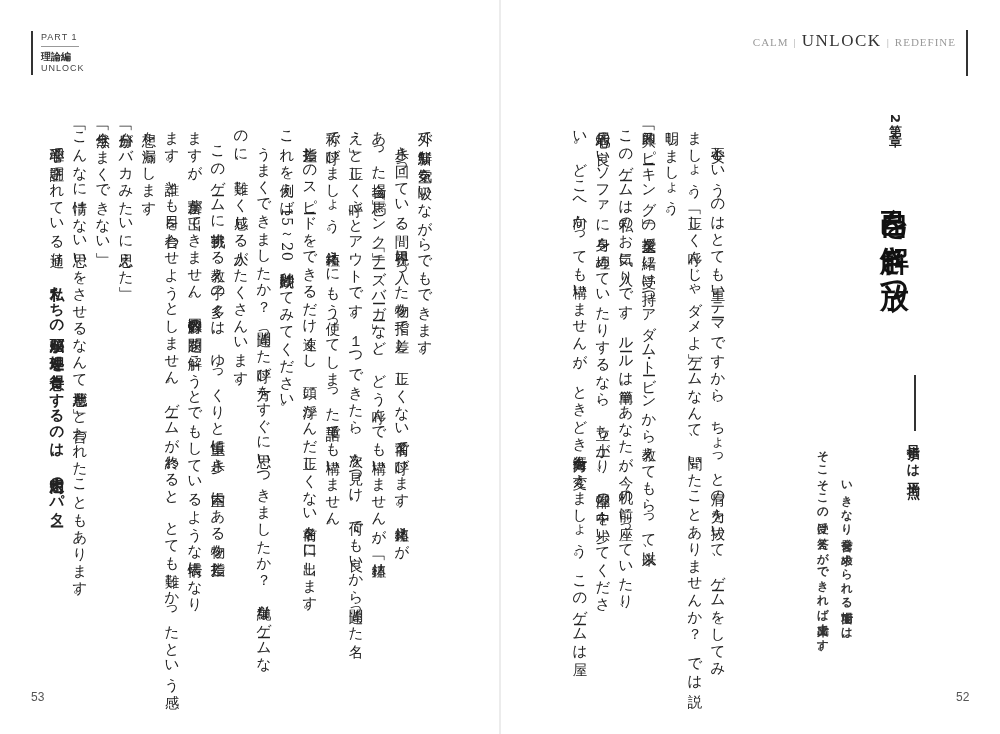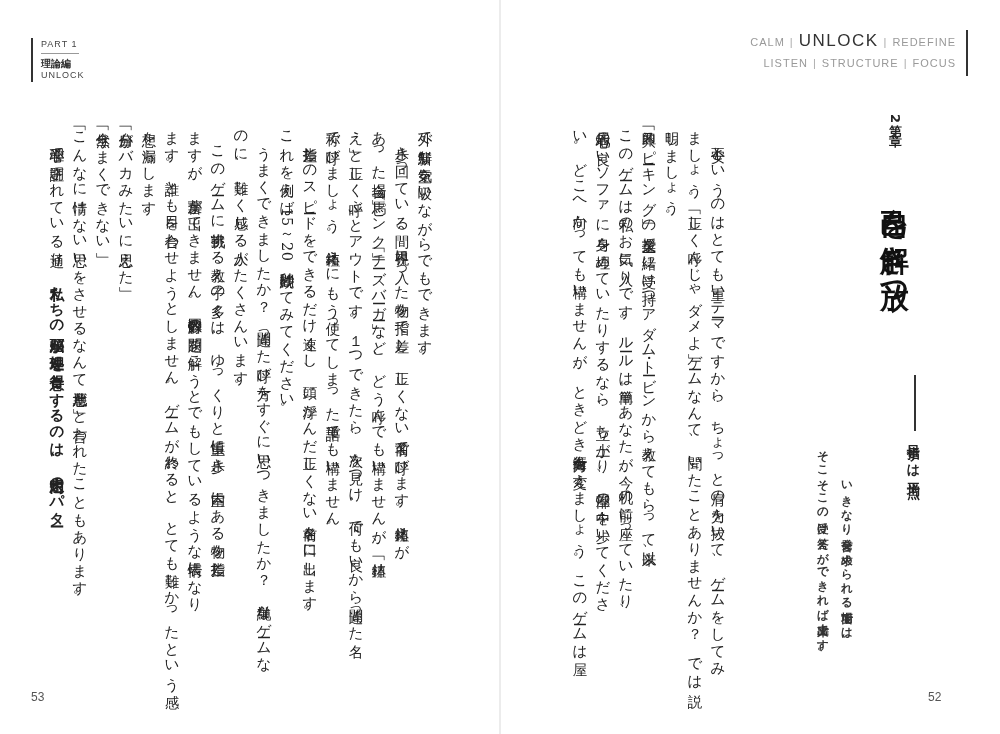--- a/index.html
+++ b/index.html
@@ -3,29 +3,29 @@
 <meta charset="utf-8">
 <style>
   html, body { margin:0; padding:0; background:#ffffff; }
   body { width:1000px; height:734px; position:relative; overflow:hidden;
          font-family:"DejaVu Serif","Liberation Serif",serif; color:#222; }
   .spread { position:absolute; left:0; top:0; width:1000px; height:734px; background:#fff; }
   .gutter { position:absolute; left:499px; top:0; width:2px; height:734px;
             background:linear-gradient(to right, #f2f2f2, #e6e6e6, #f2f2f2); }
 
   
-  .part-block { position:absolute; left:31px; top:38px; padding-left:8px; border-left:2px solid #333; height:44px; }
+  .part-block { position:absolute; left:31px; top:31px; padding-left:8px; border-left:2px solid #333; height:44px; }
   .part-label { font-family:"Liberation Sans","DejaVu Sans",sans-serif; font-size:9px; letter-spacing:1px; color:#444; line-height:12px; }
   .part-rule { width:38px; height:1px; background:#999; margin:3px 0 4px 0; }
   .part-sub { font-family:"DejaVu Sans",sans-serif; font-size:10px; font-weight:bold; color:#333; line-height:11px; }
   .part-unlock { font-family:"Liberation Sans","DejaVu Sans",sans-serif; font-size:9px; letter-spacing:1px; color:#444; line-height:12px; }
 
   
   .theme-block { position:absolute; right:32px; top:30px; text-align:right; padding-right:10px; border-right:2px solid #333; height:46px; }
-  .theme-row1, .theme-row2 { font-family:Liberation Sans, sans-serif; color:#999; letter-spacing:1px; white-space:nowrap; }
+  .theme-row1, .theme-row2 { font-family:Liberation Serif, serif; color:#999; letter-spacing:1px; white-space:nowrap; }
   .theme-row1 { font-size:11px; line-height:22px; }
   .theme-row2 { font-size:11px; line-height:20px; }
   .theme-row1 .active { font-size:17px; color:#333; letter-spacing:1.5px; }
   .sep { color:#aaa; margin:0 5px; }
 
   
   .vcol { position:absolute; writing-mode:vertical-rl; font-size:14.5px; line-height:23px;
           letter-spacing:0.6px; color:#222; white-space:nowrap; }
   .vcol b { font-family:"DejaVu Sans",sans-serif; font-weight:bold; }
 
@@ -51,23 +51,20 @@
     <div class="part-label">PART 1</div>
     <div class="part-rule"></div>
     <div class="part-sub">理論編</div>
     <div class="part-unlock">UNLOCK</div>
   </div>
 
   <div class="theme-block">
     <div class="theme-row1">
       <span>CALM</span><span class="sep">|</span><span class="active">UNLOCK</span><span class="sep">|</span><span>REDEFINE</span>
     </div>
-    <div class="theme-row2">
-      <span>LISTEN</span><span class="sep">|</span><span>STRUCTURE</span><span class="sep">|</span><span>FOCUS</span>
-    </div>
   </div>
 
   <div class="chapter-num">第2章</div>
   <div class="chapter-title">自己を解き放つ</div>
   <div class="dash-line"></div>
   <div class="chapter-subtitle">目指すは平均点</div>
   <div class="lead" style="left:839px; top:473px;">いきなり発言を求められる場面では、</div>
   <div class="lead" style="left:815px; top:443px;">そこそこの受け答えができれば上出来です。</div>
 
   <div class="vcol" style="left:706px; top:121px;">　不安というのはとても重いテーマですから、ちょっと肩の力を抜いて、ゲームをしてみ</div>
@@ -92,14 +89,14 @@
   <div class="vcol" style="left:160px; top:121px;">ます。誰とも目を合わせようとしません。ゲームが終わると、とても難しかったという感</div>
   <div class="vcol" style="left:137px; top:121px;">想を漏らします。</div>
   <div class="vcol" style="left:114px; top:121px;">「自分がバカみたいに思えた」</div>
   <div class="vcol" style="left:91px; top:121px;">「全然うまくできない」</div>
   <div class="vcol" style="left:68px; top:121px;">「こんなに情けない思いをさせるなんて意地悪だ」と言われたこともあります。</div>
   <div class="vcol" style="left:45px; top:121px;">
     <span>　心理学で証明されている通り、</span><b>私たちの頭脳が処理を得意とするのは、想定内のパター</b>
   </div>
 
   <div class="page-num" style="left:31px;">53</div>
-  <div class="page-num" style="left:928px;">52</div>
+  <div class="page-num" style="left:956px;">52</div>
 </div>
 
 </body></html>

